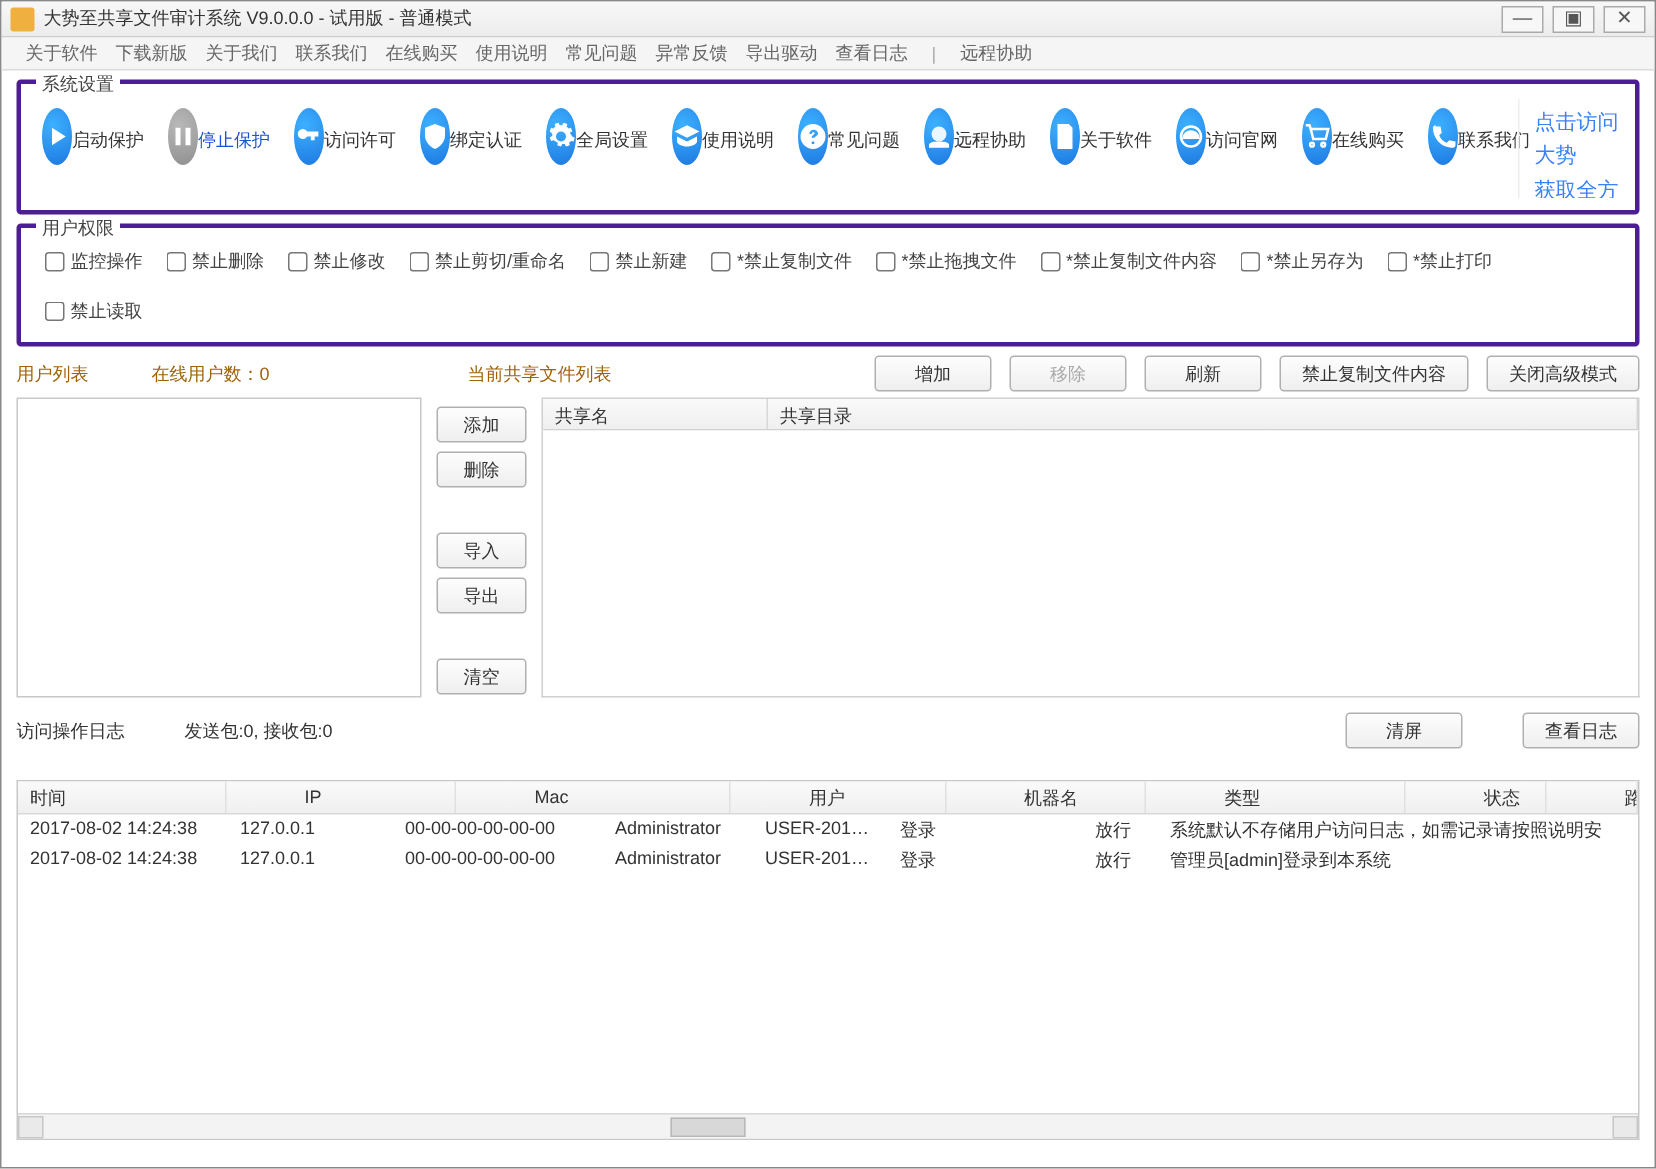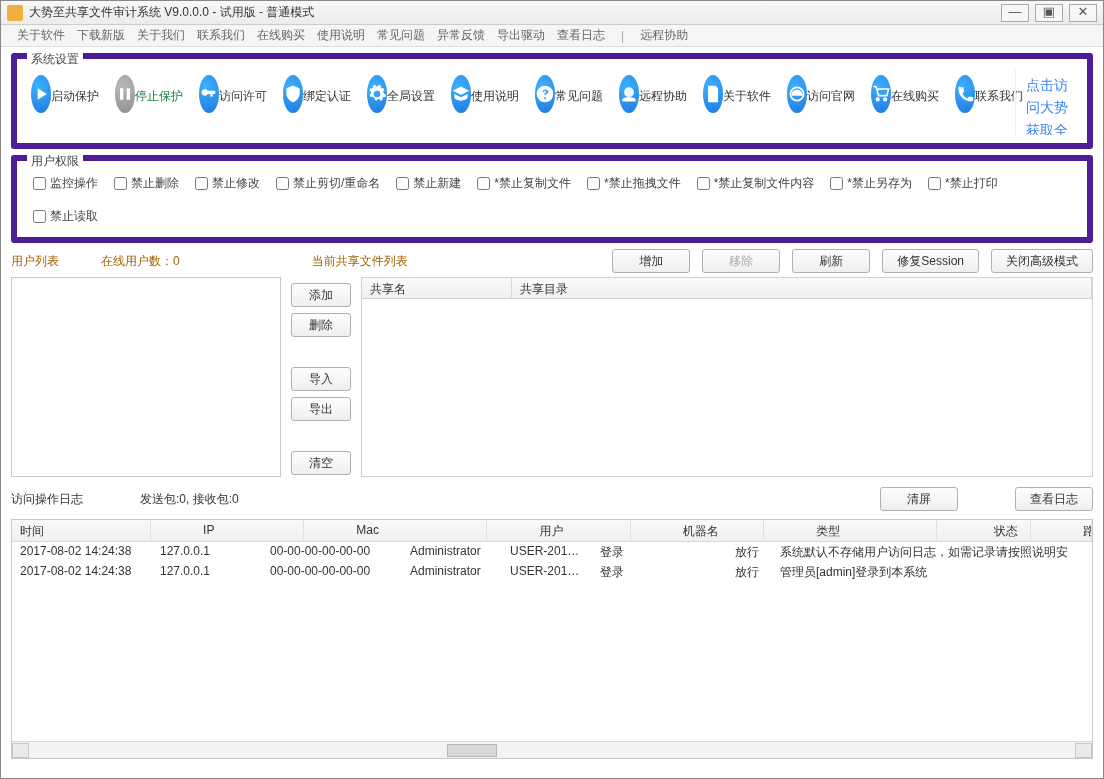--- a/index.html
+++ b/index.html
@@ -32,40 +32,40 @@
   font-size: 13px; color: #555; cursor: pointer;
 }
 .menubar {
   height: 22px; background: #f5f5f5; border-bottom: 1px solid #ddd;
   display: flex; align-items: center; padding: 0 10px; gap: 4px;
 }
 .menubar .menu-item { color: #666; padding: 0 6px; cursor: pointer; }
 .menubar .menu-sep { color: #aaa; padding: 0 6px; }
 .content { padding: 6px 10px 10px 10px; }
 .groupbox {
-  border: 6px solid #4c1d95; border-radius: 3px;
+  border: 3px solid #4c1d95; border-radius: 3px;
   margin-bottom: 6px; position: relative; padding: 10px 8px 8px 8px;
 }
 .groupbox > .legend {
   position: absolute; top: -8px; left: 10px;
   background: #fff; padding: 0 4px; color: #444;
 }
 .toolbar-row { display: flex; align-items: flex-start; }
 .toolbar-items { display: flex; gap: 30px; padding: 6px 6px 2px 6px; }
 .tbtn { display: flex; flex-direction: row; align-items: center; width: 54px; cursor: pointer; }
 .tbtn .circle {
   width: 38px; height: 38px; border-radius: 50%;
   background: radial-gradient(circle at 35% 30%, #3cb0ff, #1e78e0);
   display: flex; align-items: center; justify-content: center;
   color: #fff; margin-bottom: 4px;
 }
 .tbtn.disabled .circle { background: radial-gradient(circle at 35% 30%, #b8b8b8, #8f8f8f); }
 .tbtn .circle svg { width: 20px; height: 20px; fill: #fff; }
 .tbtn .lbl { color: #333; font-size: 12px; white-space: nowrap; }
-.tbtn.disabled .lbl { color: #15803d; }
+.tbtn.disabled .lbl { color: #1d4ed8; }
 .promo {
   margin-left: auto; width: 110px; height: 66px; border-left: 1px solid #eee;
   padding: 6px 2px 2px 10px; font-family: KaiTi, STKaiti, serif; font-size: 14px;
   color: #3b82f6; line-height: 1.6; overflow: hidden; cursor: pointer;
 }
 .checks-row { display: flex; flex-wrap: wrap; gap: 16px; padding: 4px 8px; }
 .check-item { display: flex; align-items: center; gap: 4px; color: #444; }
 .check-item input { width: 13px; height: 13px; }
 .mid-controls {
   display: flex; align-items: center; gap: 12px; margin: 6px 0 4px 0;
@@ -89,21 +89,21 @@
 .userlist-btns .gap { height: 18px; }
 .share-panel { flex: 1; display: flex; flex-direction: column; }
 .share-header {
   display: flex; border: 1px solid #d0d0d0; background: linear-gradient(#fafafa,#efefef);
   height: 22px;
 }
 .share-header .col {
   padding: 3px 8px; border-right: 1px solid #d8d8d8; color: #333;
 }
 .share-body { flex: 1; border: 1px solid #d0d0d0; border-top: none; background: #fff; height: 178px; }
-.log-header-row { display: flex; align-items: center; margin: 10px 0 8px 0; gap: 57px; }
+.log-header-row { display: flex; align-items: center; margin: 10px 0 21px 0; gap: 40px; }
 .log-header-row .lbl-static { color: #333; }
 .log-table-wrap { border: 1px solid #c8c8c8; background: #fff; height: 240px; display: flex; flex-direction: column; }
 .log-thead {
   display: flex; background: linear-gradient(#fafafa,#efefef);
   border-bottom: 1px solid #d8d8d8; height: 22px; gap: 44px;
 }
 .log-thead .th {
   padding: 3px 8px; border-right: 1px solid #e0e0e0; color: #333;
   overflow: hidden; white-space: nowrap;
 }
@@ -111,21 +111,21 @@
 .log-row { display: flex; height: 20px; }
 .log-row .td {
   padding: 2px 8px; color: #333; overflow: hidden; white-space: nowrap; text-overflow: ellipsis;
 }
 .c-time { width: 140px; }
 .c-ip { width: 110px; }
 .c-mac { width: 140px; }
 .c-user { width: 100px; }
 .c-host { width: 90px; }
 .c-type { width: 130px; }
-.c-status { width: 50px; text-align: center; }
+.c-status { width: 50px; }
 .c-path { flex: 1; }
 .hscroll {
   height: 17px; border-top: 1px solid #d8d8d8;
   background: #f3f3f3; display: flex; align-items: center;
 }
 .hscroll .arrow { width: 17px; height: 15px; border: 1px solid #c8c8c8; background: #eaeaea; }
 .hscroll .track { flex: 1; position: relative; height: 15px; }
 .hscroll .thumb { position: absolute; left: 40%; width: 50px; height: 13px; top: 1px; background: #d8d8d8; border: 1px solid #b8b8b8; }
 .share-col-name { width: 150px; }
 .share-col-dir { flex: 1; }
@@ -312,21 +312,21 @@
   </div>
 
   <div class="mid-controls">
     <span class="lbl-static">用户列表</span>
     <span class="lbl-static" style="margin-left:30px">在线用户数：0</span>
     <span class="lbl-static" style="margin-left:120px">当前共享文件列表</span>
     <span class="spacer"></span>
     <button class="btn">增加</button>
     <button class="btn disabled">移除</button>
     <button class="btn">刷新</button>
-    <button class="btn" style="min-width:96px">修复Session</button>
+    <button class="btn" style="min-width:96px">禁止复制文件内容</button>
     <button class="btn" style="min-width:96px">关闭高级模式</button>
   </div>
 
   <div class="panel-row">
     <div class="userlist-panel">
       <div class="userlist-box"></div>
       <div class="userlist-btns">
         <button class="btn sm">添加</button>
         <button class="btn sm">删除</button>
         <div class="gap"></div>

